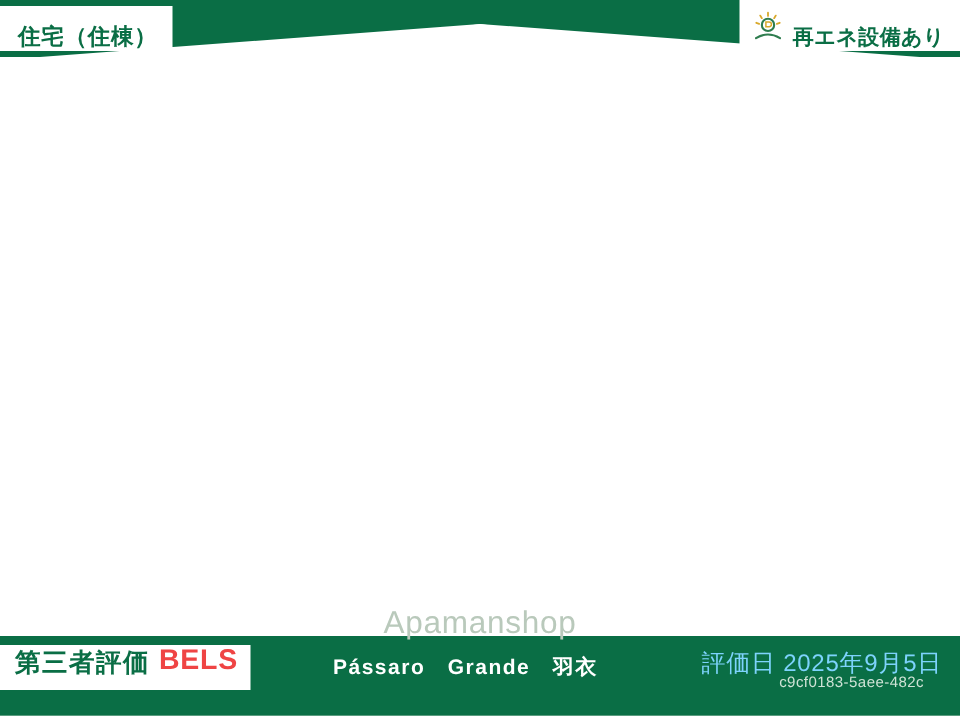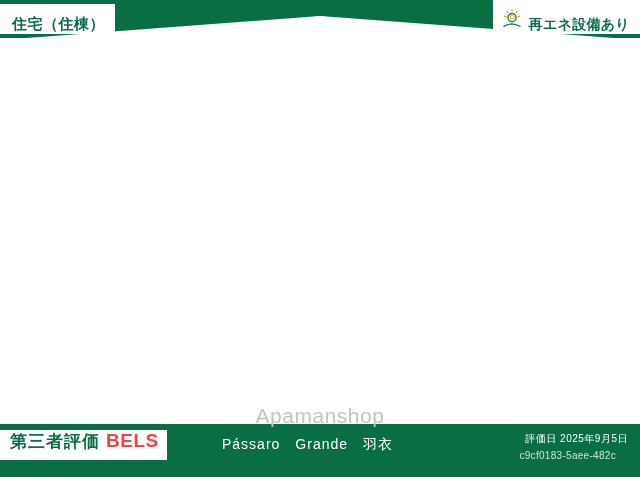--- a/index.html
+++ b/index.html
@@ -198,25 +198,25 @@
   }
   #bels-badge{
     position:absolute;left:0;top:6px;height:30px;
     background:#ffffff;display:flex;
     padding:0 8px 0 10px;gap:6px;
   }
   #bels-jp{font-size:17px;font-weight:bold;color:#0a6e45;letter-spacing:1px;}
   #bels-en{font-size:19px;font-weight:bold;color:#ef4444;letter-spacing:0.5px;}
   #property-name{
     position:absolute;left:222px;top:12px;
-    font-size:14px;color:#ffffff;letter-spacing:1px;white-space:nowrap;
+    font-size:14px;color:#ffffff;letter-spacing:1px;white-space:nowrap;font-weight:bold;
   }
   #eval-date{
     position:absolute;right:12px;top:8px;
-    font-size:10px;color:#ffffff;letter-spacing:0.5px;white-space:nowrap;margin-left:40px;
+    font-size:16px;color:#7dd3fc;letter-spacing:0.5px;white-space:nowrap;margin-left:40px;
   }
   #doc-id{
     position:absolute;right:24px;top:26px;
     font-size:10px;color:#cfe3d6;letter-spacing:0.3px;white-space:nowrap;
   }
 </style>
 </head>
 <body>
 
 <div id="label">

